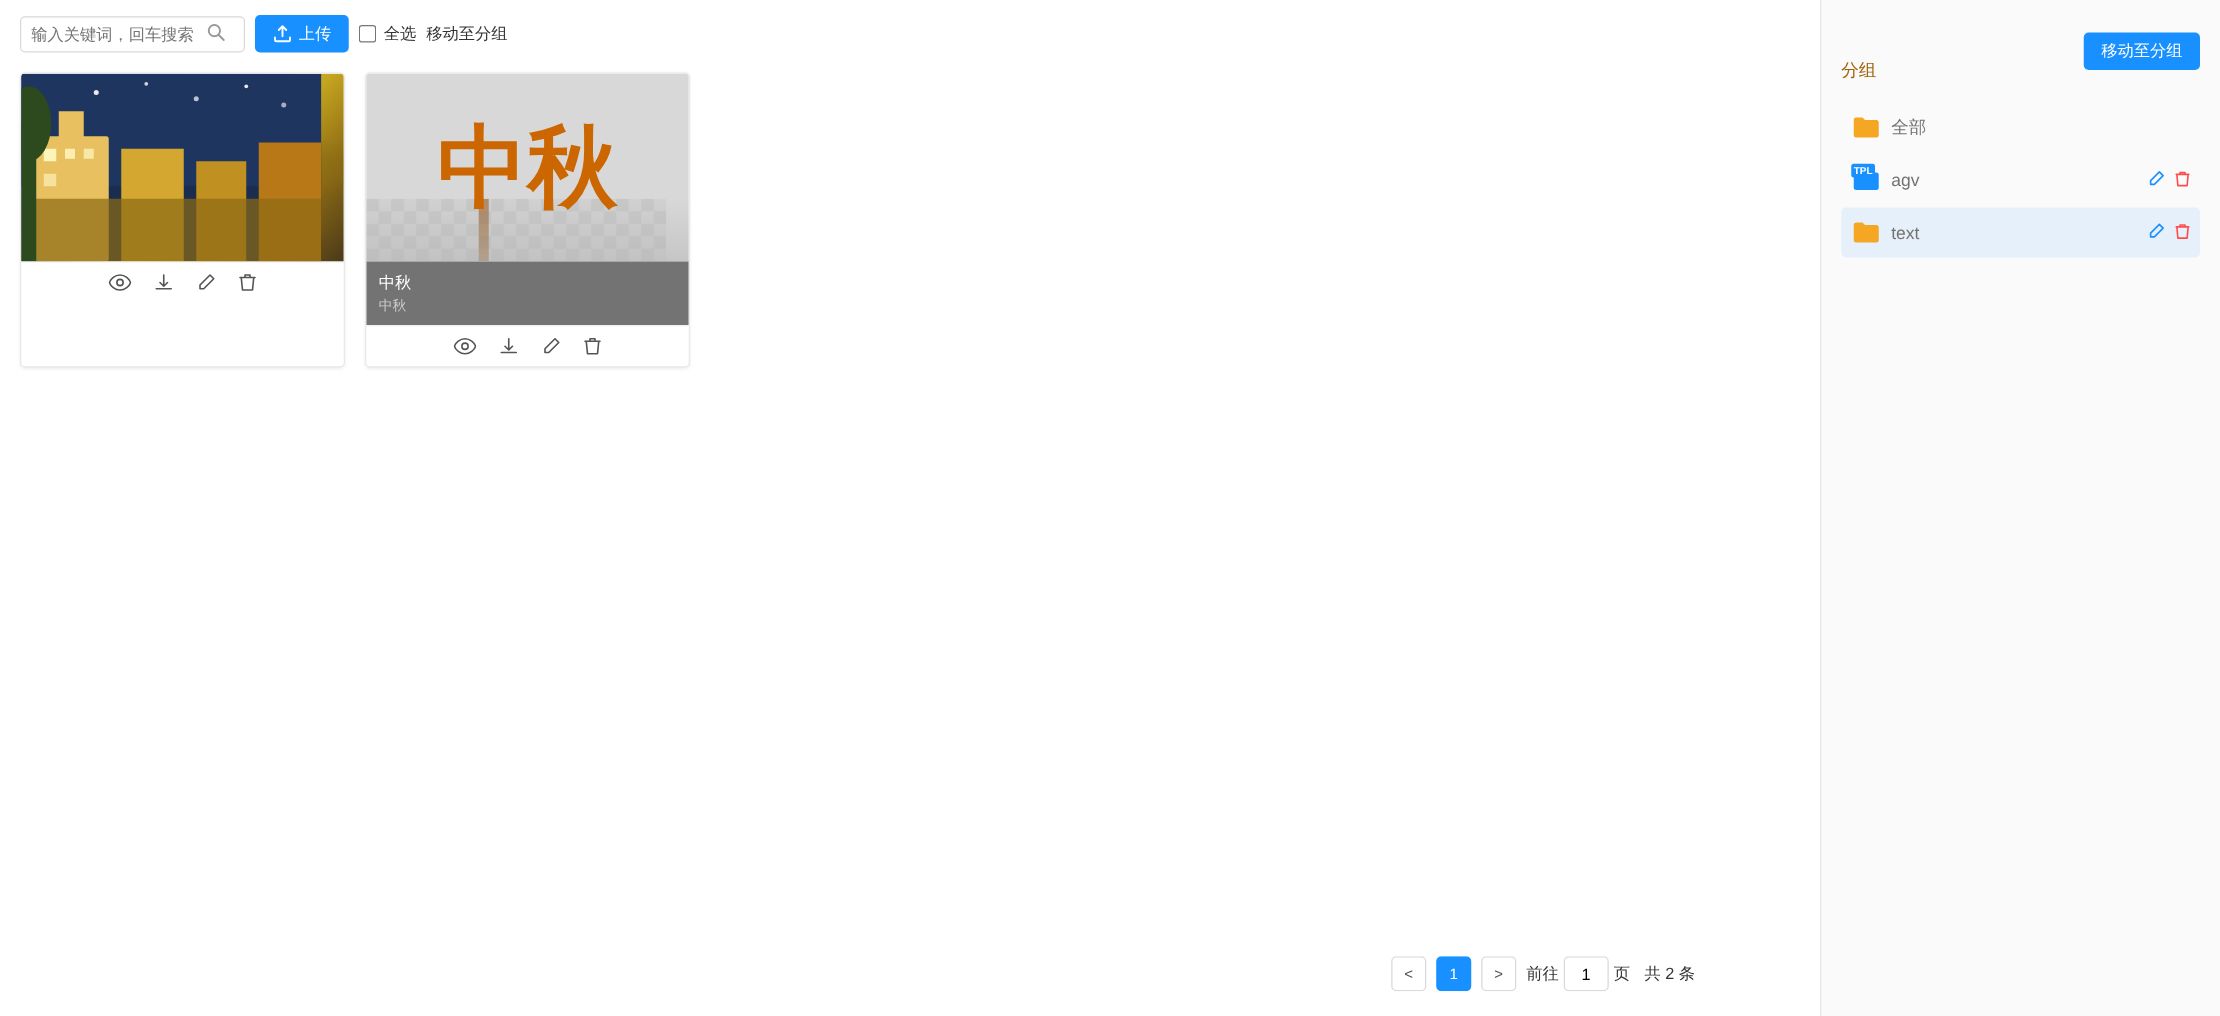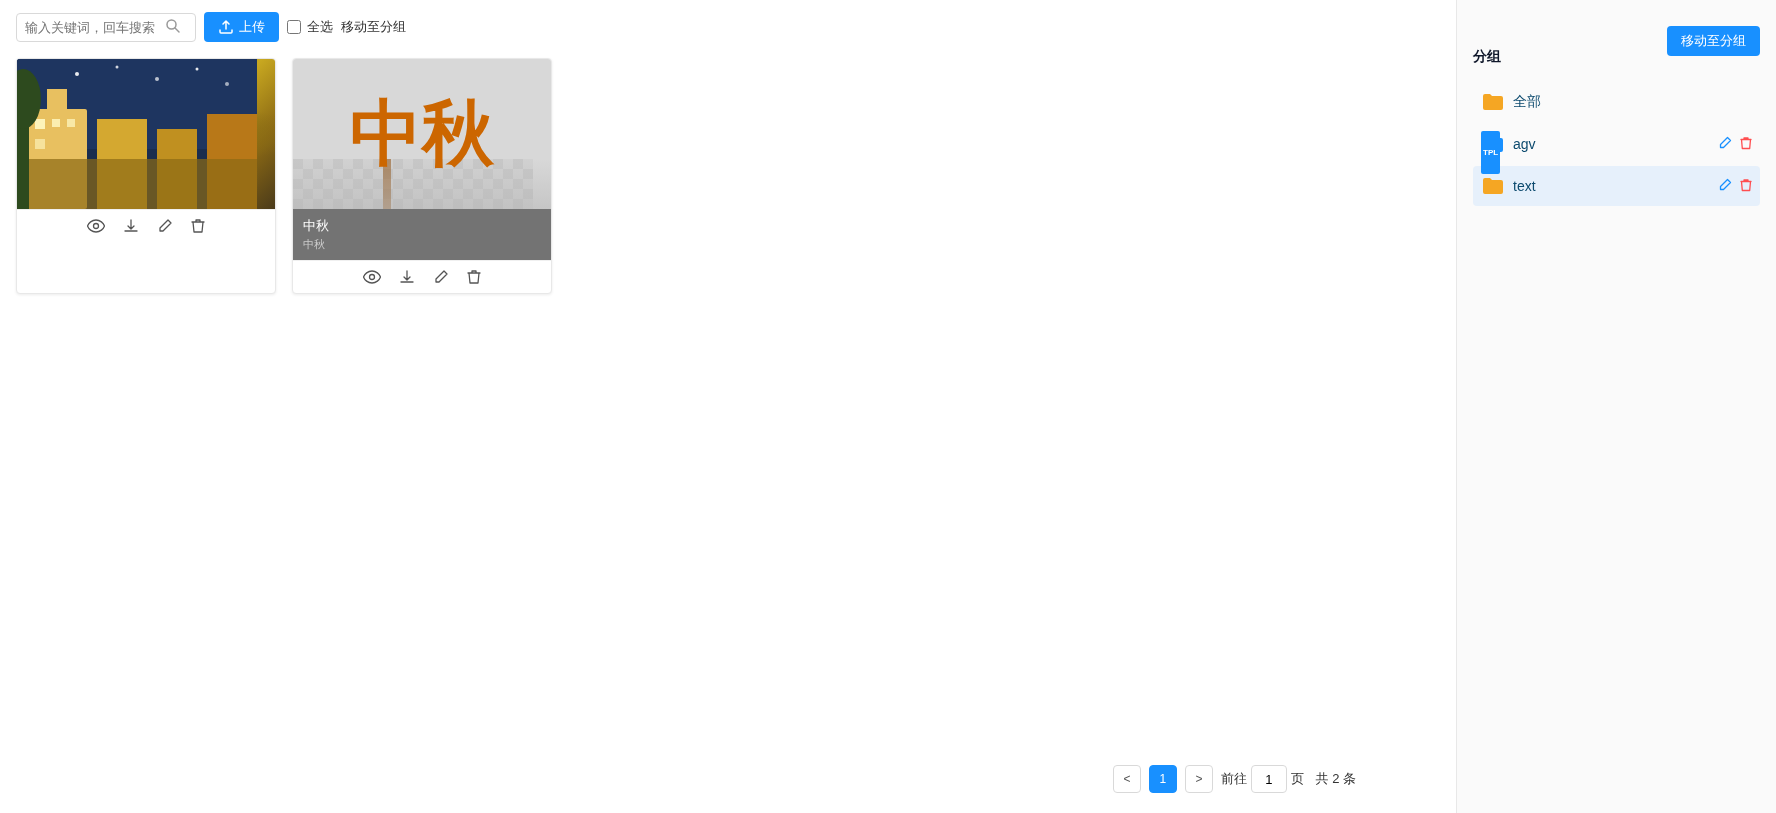--- a/index.html
+++ b/index.html
@@ -251,22 +251,22 @@
 
     .sidebar-header {
       display: flex;
       align-items: center;
       justify-content: space-between;
       margin-bottom: 16px;
     }
 
     .sidebar-title {
       font-size: 14px;
-      color: #0f172a;
-      font-weight: 700;
+      color: #a16207;
+      font-weight: 400;
       margin-top: 32px;
     }
 
     .new-group-btn {
       background: #1890ff;
       color: #fff;
       border: none;
       border-radius: 4px;
       padding: 6px 14px;
       cursor: pointer;
@@ -295,21 +295,21 @@
     }
 
     .folder-yellow {
       color: #f5a623;
       font-size: 20px;
     }
 
     .group-name {
       flex: 1;
       font-size: 14px;
-      color: #0c4a6e;
+      color: #737373;
     }
 
     .group-actions {
       display: flex;
       gap: 8px;
       align-items: center;
     }
 
     .group-edit-icon {
       color: #1890ff;
@@ -496,21 +496,21 @@
       </svg>
     </span>
     <span class="group-name">全部</span>
   </div>
 
   <div class="group-item">
     <span class="folder-icon" style="position:relative;">
       <svg width="24" height="20" viewBox="0 0 24 20" fill="#1890ff">
         <path d="M2 4a2 2 0 012-2h5l2 2h9a2 2 0 012 2v10a2 2 0 01-2 2H4a2 2 0 01-2-2V4z"></path>
       </svg>
-      <span style="position:absolute;top:-3px;left:0;background:#1890ff;color:#fff;font-size:8px;padding:16px 2px;border-radius:2px;font-weight:bold;line-height:1.4;">TPL</span>
+      <span style="position:absolute;top:-3px;left:0;background:#1890ff;color:#fff;font-size:8px;padding:0 2px;border-radius:2px;font-weight:bold;line-height:1.4;">TPL</span>
     </span>
     <span class="group-name">agv</span>
     <div class="group-actions">
       <span class="group-edit-icon">
         <svg width="14" height="14" viewBox="0 0 14 14" fill="none">
           <path d="M9.5 1.5l3 3-7 7H2.5v-3l7-7z" stroke="#1890ff" stroke-width="1.3" stroke-linecap="round" stroke-linejoin="round"></path>
         </svg>
       </span>
       <span class="group-delete-icon">
         <svg width="12" height="14" viewBox="0 0 12 14" fill="none">

